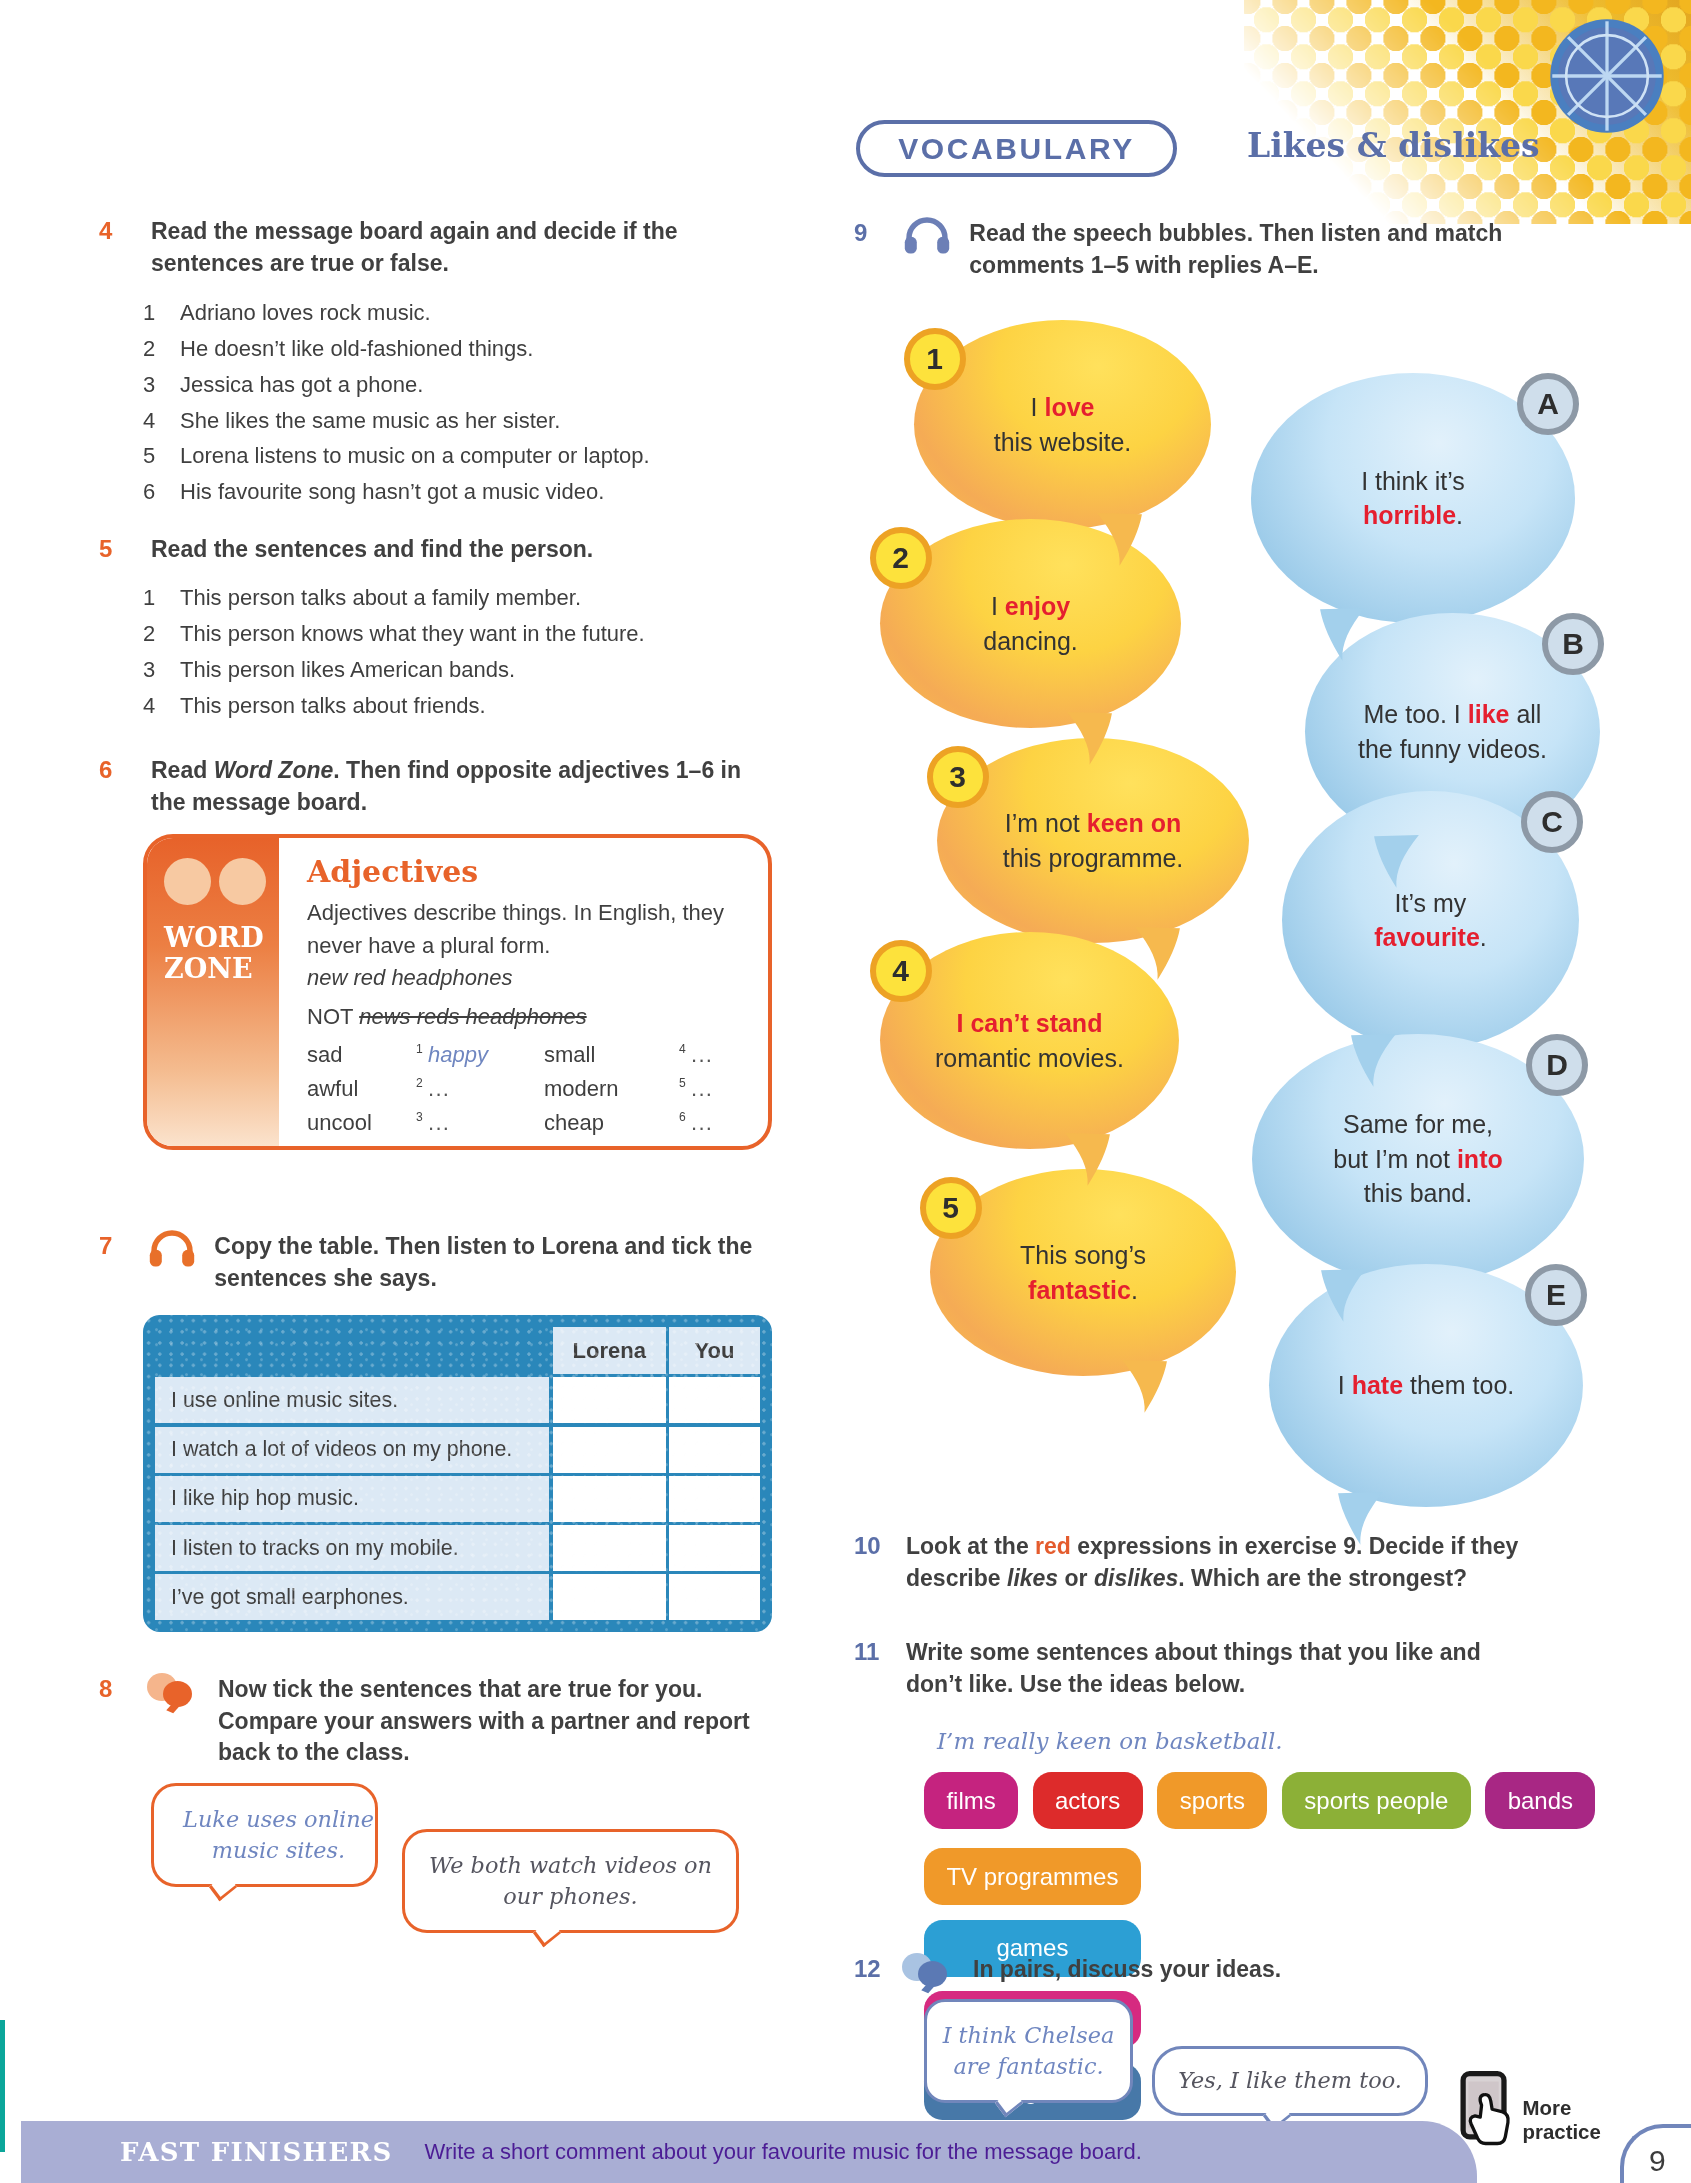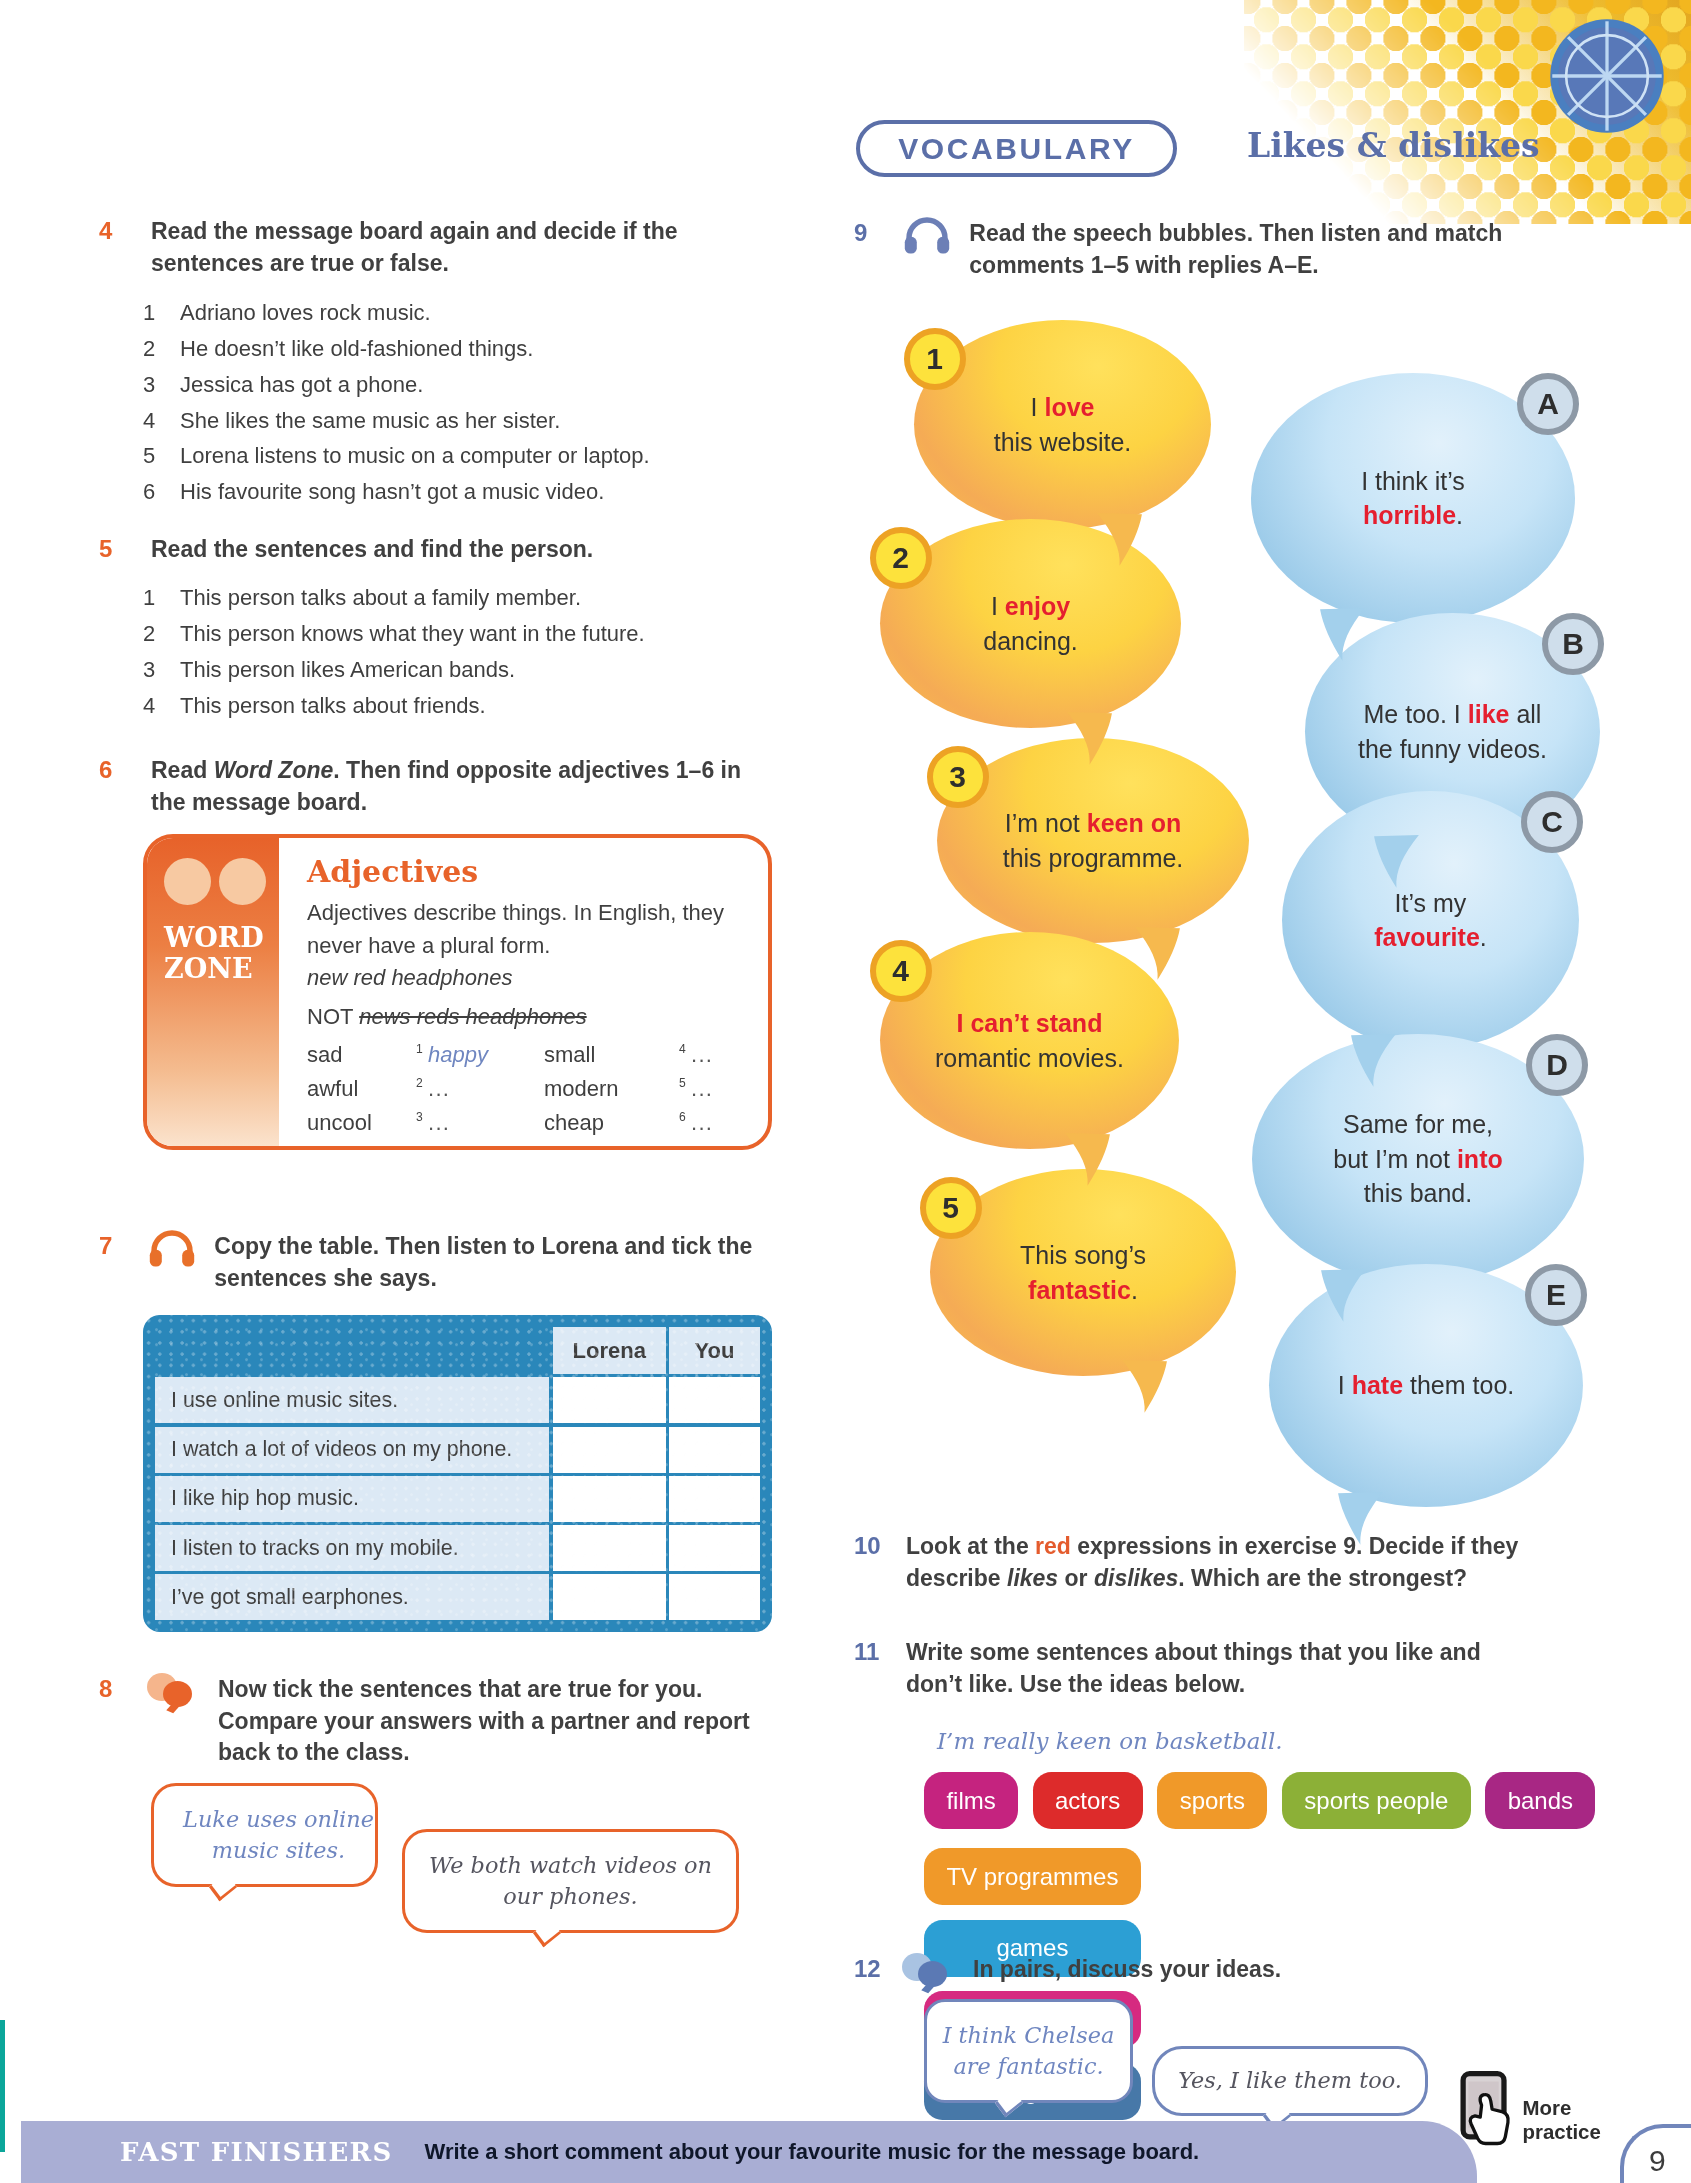--- a/index.html
+++ b/index.html
@@ -111,21 +111,21 @@
 .tag{height:57px;border-radius:18.4px;display:flex;align-items:center;justify-content:center;
   color:#fff;font-size:24px;padding:0 22.4px;white-space:nowrap;}
 
 .example-line{position:absolute;font-style:italic;font-size:23px;color:var(--example-blue);
   font-family:"DejaVu Serif","Liberation Serif",serif;}
 
 .footer-bar{position:absolute;left:0;top:2121px;width:1456px;height:62px;background:var(--footer-lav);
   border-top-right-radius:55px;display:flex;align-items:center;margin-left:21px;}
 .ff-label{margin-left:99px;font-family:"DejaVu Serif","Liberation Serif",serif;font-weight:bold;
   font-size:26px;color:#fff;letter-spacing:1.3px;flex:none;}
-.ff-task{margin-left:32px;font-weight:bold;font-size:22px;color:#0f172a;}
+.ff-task{margin-left:32px;font-weight:normal;font-size:22px;color:#4c1d95;}
 .more-practice{position:absolute;left:1459px;top:2071px;width:151px;height:99px;display:flex;gap:6.6px;}
 .mp-text{font-weight:bold;font-size:20.4px;line-height:1.15;color:#2e2e2e;align-self:center;width:85px;}
 .page-tab{position:absolute;left:1620px;top:2124px;width:71px;height:59px;
   border-left:4px solid #7186bb;border-top:4px solid #7186bb;border-top-left-radius:43px;}
 .page-num{position:absolute;left:25px;top:16px;font-size:30px;color:#3c3c3c;}
 .teal-strip{position:absolute;left:0;top:2020px;width:4.6px;height:132px;background:#0ba69a;}
 </style>
 </head>
 <body>
 

